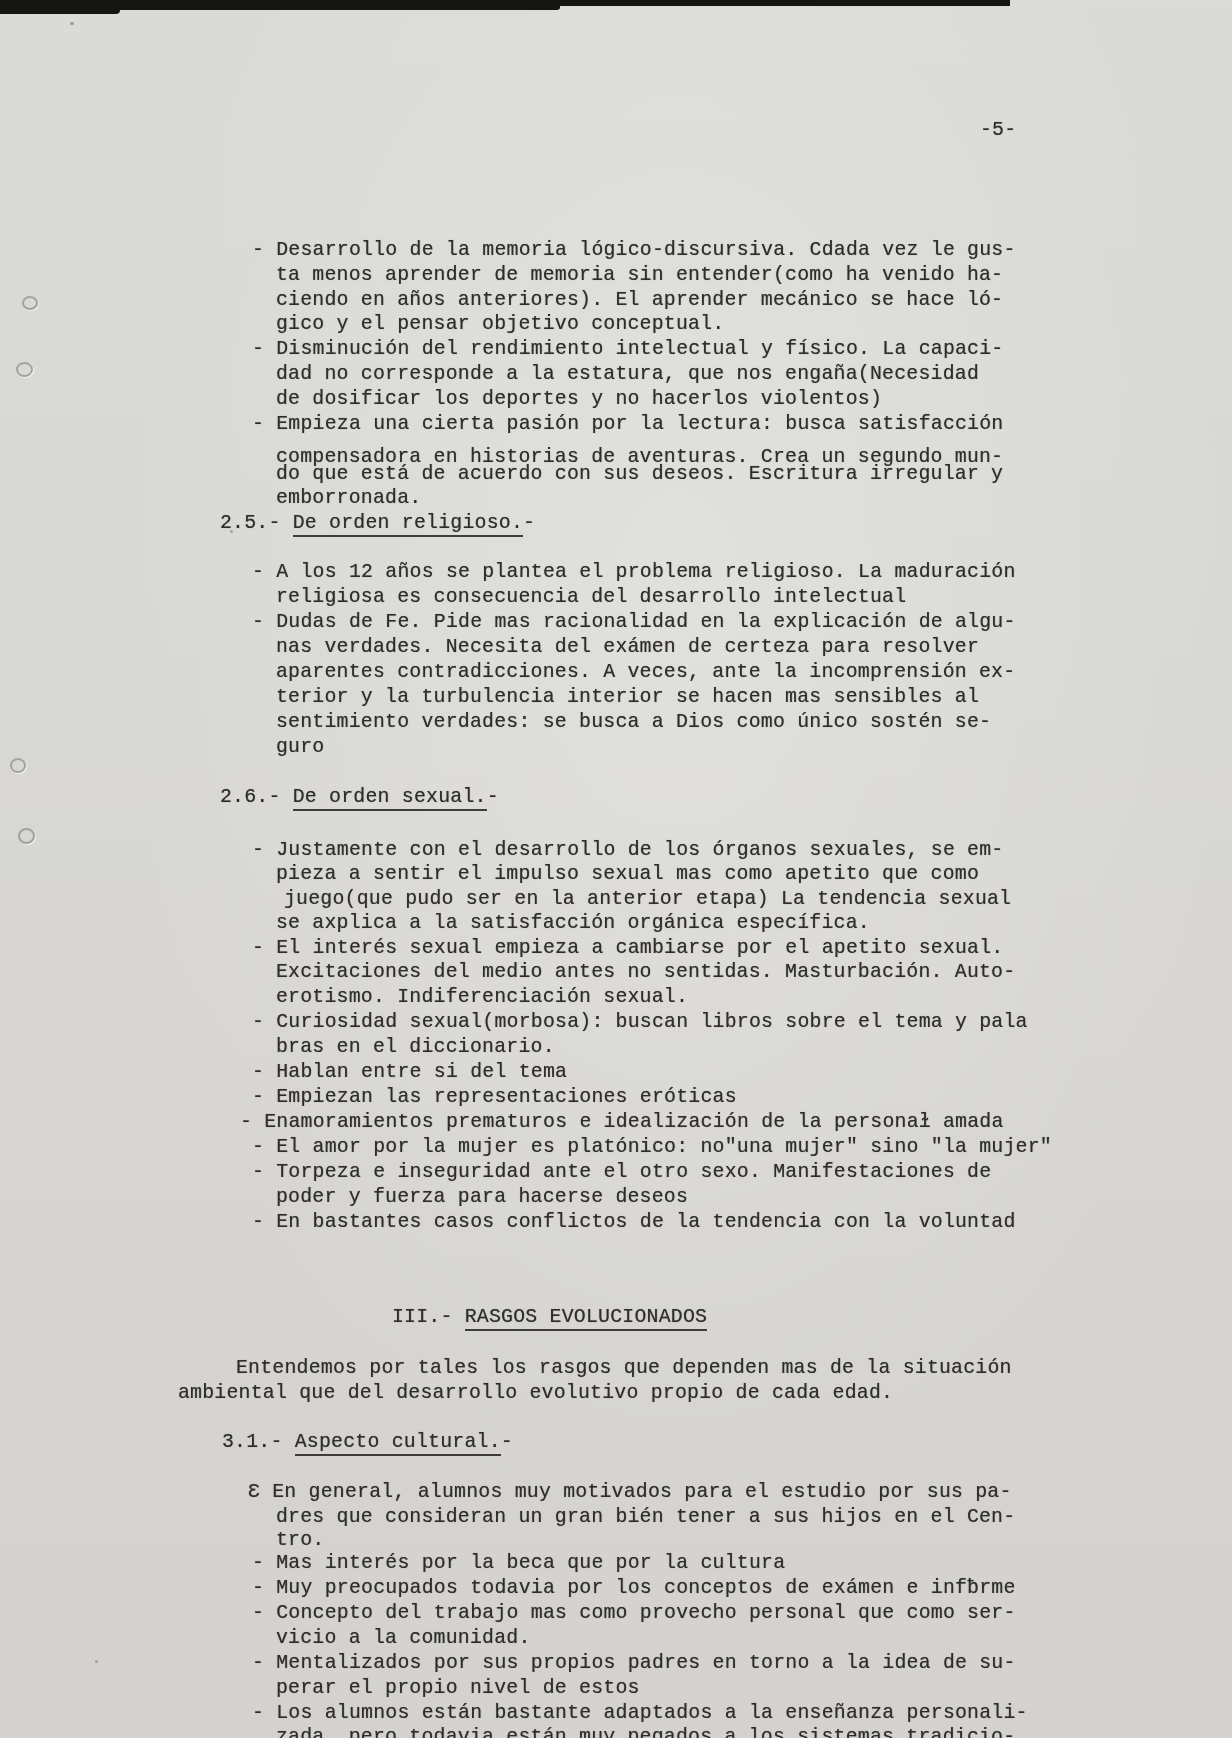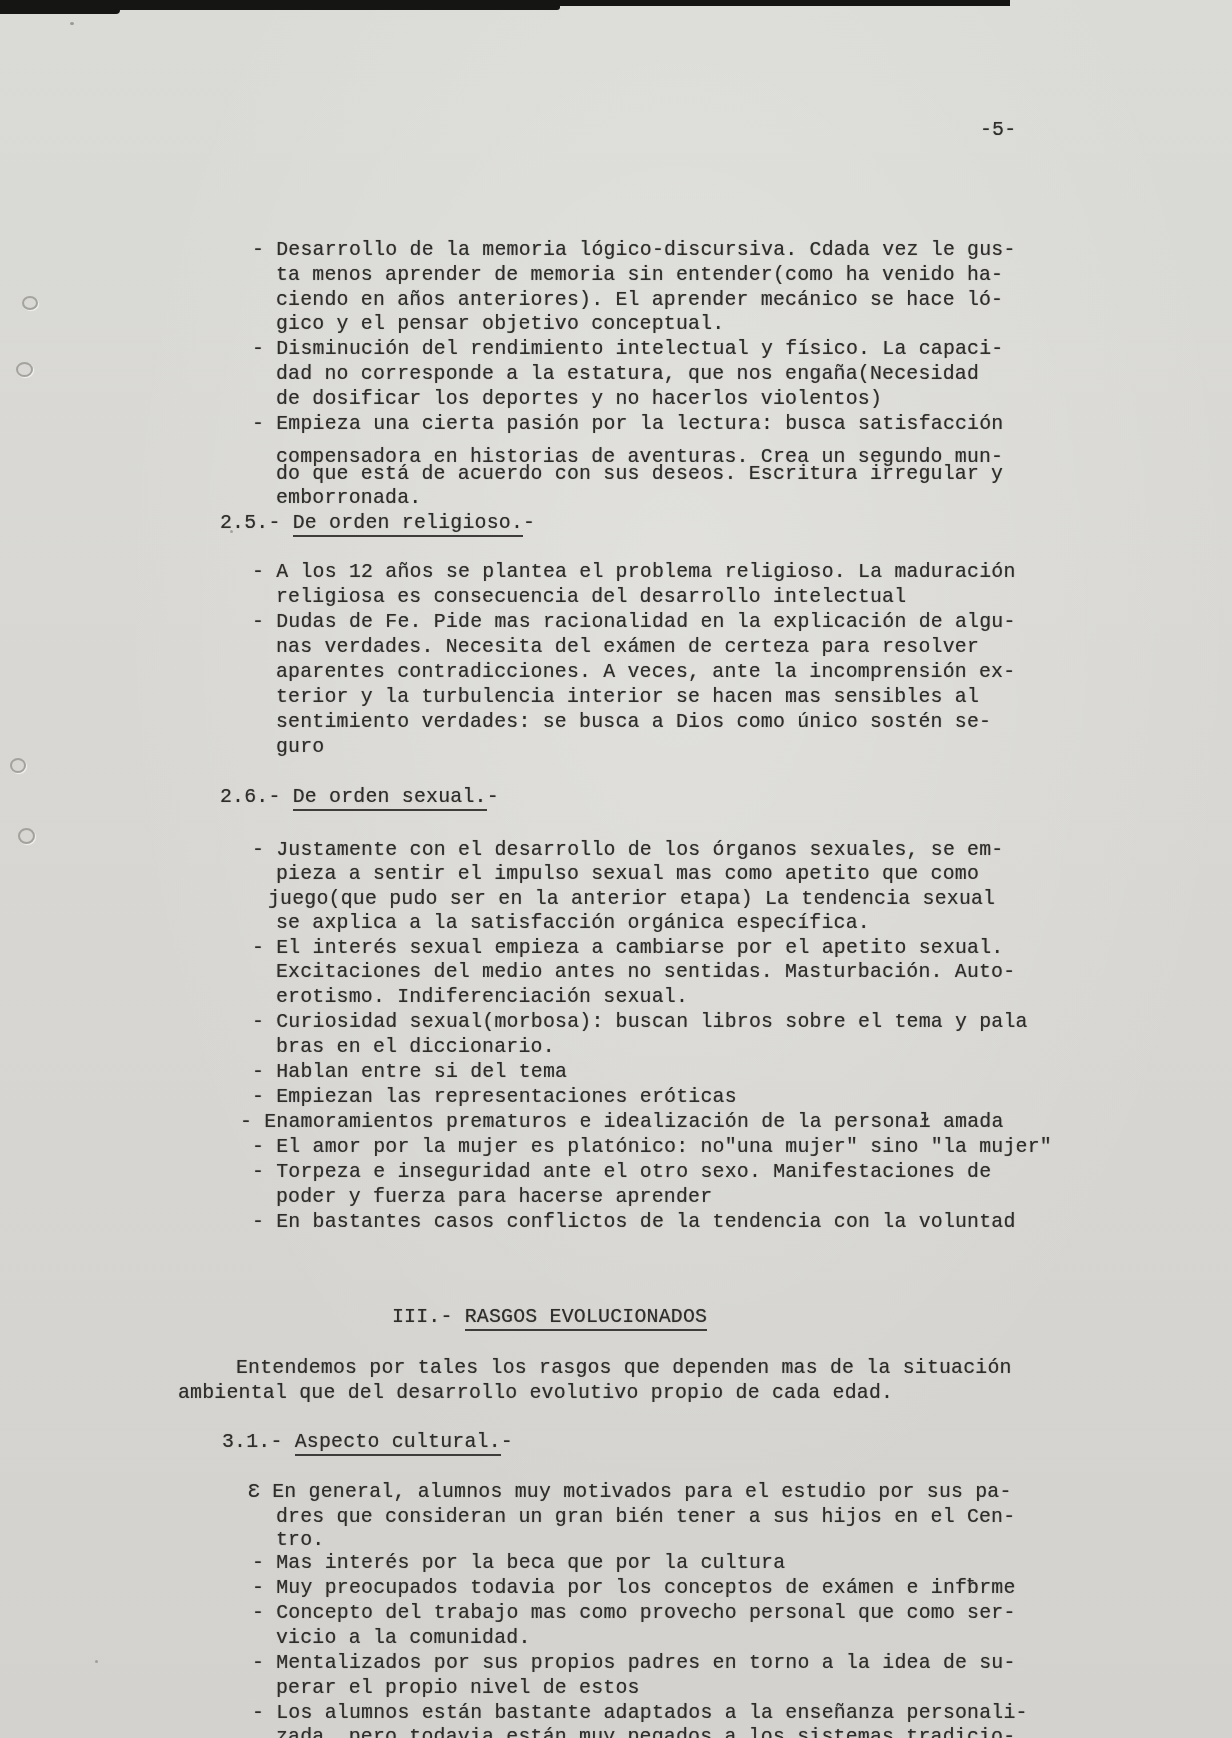--- a/index.html
+++ b/index.html
@@ -63,33 +63,33 @@
       <div class="line" style="left: 276px; top: 587px;"><span>religiosa es consecuencia del desarrollo intelectual</span></div>
       <div class="line" style="left: 252px; top: 612px;"><span>- Dudas de Fe. Pide mas racionalidad en la explicación de algu-</span></div>
       <div class="line" style="left: 276px; top: 637px;"><span>nas verdades. Necesita del exámen de certeza para resolver</span></div>
       <div class="line" style="left: 276px; top: 662px;"><span>aparentes contradicciones. A veces, ante la incomprensión ex-</span></div>
       <div class="line" style="left: 276px; top: 687px;"><span>terior y la turbulencia interior se hacen mas sensibles al</span></div>
       <div class="line" style="left: 276px; top: 712px;"><span>sentimiento verdades: se busca a Dios como único sostén se-</span></div>
       <div class="line" style="left: 276px; top: 737px;"><span>guro</span></div>
       <div class="line" style="left: 220px; top: 787px;"><span>2.6.- </span><span class="seg-u">De orden sexual.</span><span>-</span></div>
       <div class="line" style="left: 252px; top: 840px;"><span>- Justamente con el desarrollo de los órganos sexuales, se em-</span></div>
       <div class="line" style="left: 276px; top: 864px;"><span>pieza a sentir el impulso sexual mas como apetito que como</span></div>
-      <div class="line" style="left: 268px; top: 889px; text-align: right;"><span>juego(que pudo ser en la anterior etapa) La tendencia sexual</span></div>
+      <div class="line" style="left: 284px; top: 889px; text-align: right;"><span>juego(que pudo ser en la anterior etapa) La tendencia sexual</span></div>
       <div class="line" style="left: 276px; top: 913px;"><span>se axplica a la satisfacción orgánica específica.</span></div>
       <div class="line" style="left: 252px; top: 938px;"><span>- El interés sexual empieza a cambiarse por el apetito sexual.</span></div>
       <div class="line" style="left: 276px; top: 962px;"><span>Excitaciones del medio antes no sentidas. Masturbación. Auto-</span></div>
       <div class="line" style="left: 276px; top: 987px;"><span>erotismo. Indiferenciación sexual.</span></div>
       <div class="line" style="left: 252px; top: 1012px;"><span>- Curiosidad sexual(morbosa): buscan libros sobre el tema y pala</span></div>
       <div class="line" style="left: 276px; top: 1037px;"><span>bras en el diccionario.</span></div>
       <div class="line" style="left: 252px; top: 1062px;"><span>- Hablan entre si del tema</span></div>
       <div class="line" style="left: 252px; top: 1087px;"><span>- Empiezan las representaciones eróticas</span></div>
       <div class="line" style="left: 240px; top: 1112px;"><span>- Enamoramientos prematuros e idealización de la personaɫ amada</span></div>
       <div class="line" style="left: 252px; top: 1137px;"><span>- El amor por la mujer es platónico: no"una mujer" sino "la mujer"</span></div>
       <div class="line" style="left: 252px; top: 1162px;"><span>- Torpeza e inseguridad ante el otro sexo. Manifestaciones de</span></div>
-      <div class="line" style="left: 276px; top: 1187px;"><span>poder y fuerza para hacerse aprender</span></div>
+      <div class="line" style="left: 276px; top: 1187px;"><span>poder y fuerza para hacerse deseos</span></div>
       <div class="line" style="left: 252px; top: 1212px;"><span>- En bastantes casos conflictos de la tendencia con la voluntad</span></div>
       <div class="line" style="left: 392px; top: 1307px;"><span>III.- </span><span class="seg-u">RASGOS EVOLUCIONADOS</span></div>
       <div class="line" style="left: 236px; top: 1358px;"><span>Entendemos por tales los rasgos que dependen mas de la situación</span></div>
       <div class="line" style="left: 178px; top: 1383px;"><span>ambiental que del desarrollo evolutivo propio de cada edad.</span></div>
       <div class="line" style="left: 222px; top: 1432px;"><span>3.1.- </span><span class="seg-u">Aspecto cultural.</span><span>-</span></div>
       <div class="line" style="left: 248px; top: 1482px;"><span>Ɛ En general, alumnos muy motivados para el estudio por sus pa-</span></div>
       <div class="line" style="left: 276px; top: 1507px;"><span>dres que consideran un gran bién tener a sus hijos en el Cen-</span></div>
       <div class="line" style="left: 276px; top: 1530px;"><span>tro.</span></div>
       <div class="line" style="left: 252px; top: 1553px;"><span>- Mas interés por la beca que por la cultura</span></div>
       <div class="line" style="left: 252px; top: 1578px;"><span>- Muy preocupados todavia por los conceptos de exámen e infƀrme</span></div>

